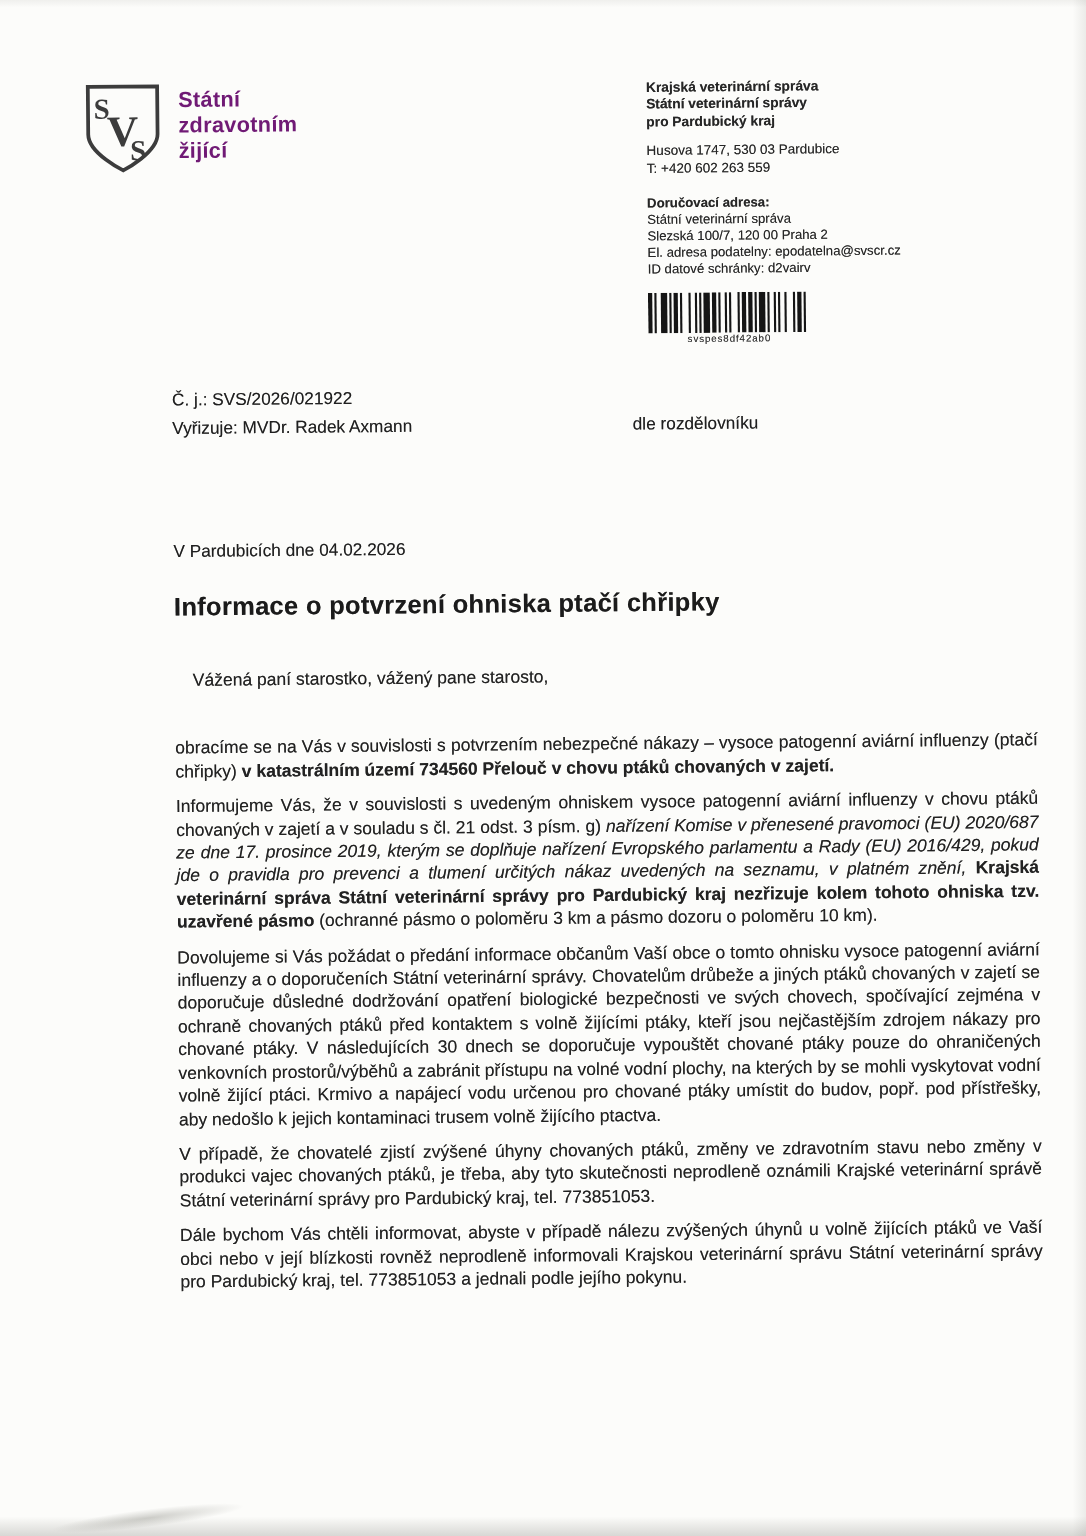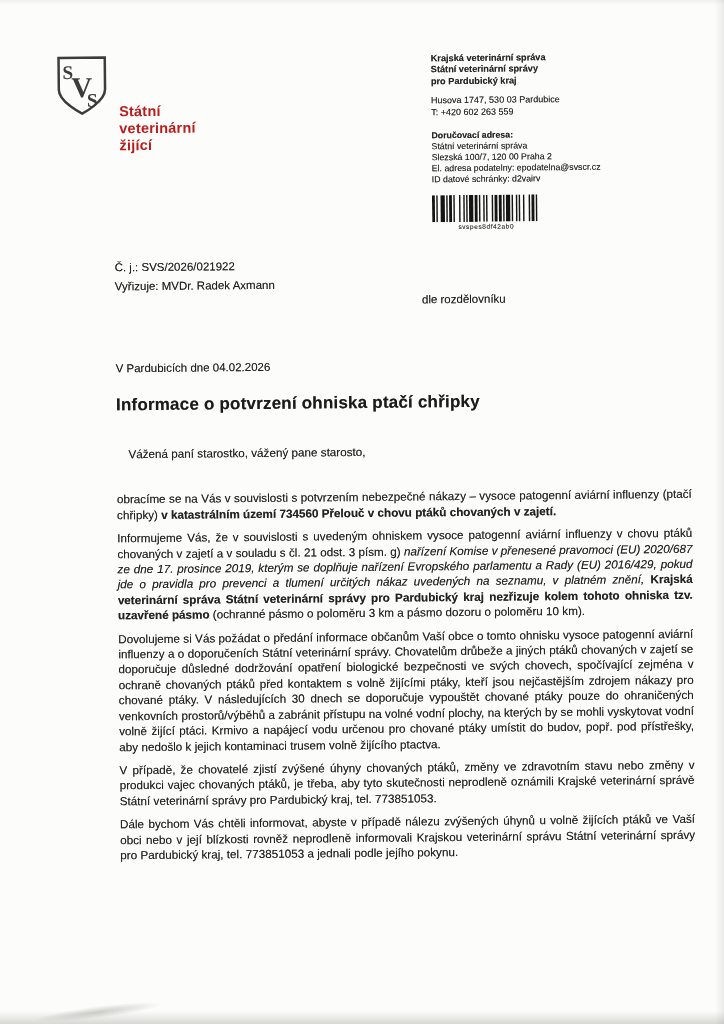--- a/index.html
+++ b/index.html
@@ -15,36 +15,36 @@
   .tilt {
     position:absolute; inset:0;
     transform:rotate(-0.55deg); transform-origin:50% 50%;
   }
   .soft { text-shadow:0 0 0.35px rgba(30,30,30,0.55); }
 
   
   .logo-block { position:absolute; left:60px; top:52px; display:flex; gap:11px; }
   .logo-text {
     padding-top:5px; font-size:14.5px; line-height:17px;
-    font-weight:700; color:#b91c1c; letter-spacing:0.2px;margin-top:44px;
+    font-weight:700; color:#701a75; letter-spacing:0.2px;
   }
 
   
   .addr-block { position:absolute; left:435px; top:54px; width:240px; color:#262626; }
   .addr-block .b { font-weight:700; }
   .office-lines { font-size:9.2px; line-height:11.4px; }
   .contact-lines { margin-top:8px; font-size:9px; line-height:11.4px; }
   .delivery { margin-top:12px; font-size:8.8px; line-height:11px; }
   .barcode { margin-top:10px; width:112px; }
   .barcode-bars { display:block; }
   .barcode-text { font-size:6.5px; letter-spacing:0.6px; text-align:center; width:108px; color:#333; margin-top:1px; }
 
   
   .ref-block { position:absolute; left:117px; top:256px; font-size:11.5px; line-height:18.5px; }
-  .distribution { position:absolute; left:424px; top:294px; font-size:11.5px; }
+  .distribution { position:absolute; left:424px; top:278px; font-size:11.5px; }
   .place-date { position:absolute; left:117px; top:360px; font-size:11.5px; }
 
   
   .title {
     position:absolute; left:117px; top:393px;
     font-size:17px; font-weight:700; letter-spacing:0.2px; color:#1b1b1b;
   }
   .body-text {
     position:absolute; left:117px; top:444px; width:575px;
     font-size:11.7px; line-height:15.4px; text-align:justify; color:#222;
@@ -81,21 +81,21 @@
 
     <div class="logo-block">
       <svg width="52" height="62" viewBox="0 0 54 64">
         <path d="M3 3 H51 V36 C51 49 27 61 27 61 C27 61 3 49 3 36 Z" fill="none" stroke="#3c3c3c" stroke-width="2.6"></path>
         <text x="7" y="25" font-size="20" font-family="Liberation Serif, serif" font-weight="bold" fill="#3c3c3c">S</text>
         <text x="16" y="44" font-size="30" font-family="Liberation Serif, serif" font-weight="bold" fill="#3c3c3c">V</text>
         <text x="32" y="54" font-size="20" font-family="Liberation Serif, serif" font-weight="bold" fill="#3c3c3c">S</text>
       </svg>
       <div class="logo-text">
         <div>Státní</div>
-        <div>veterinární</div>
+        <div>zdravotním</div>
         <div>žijící</div>
       </div>
     </div>
 
     <div class="addr-block soft">
       <div class="office-lines">
         <div class="b">Krajská veterinární správa</div>
         <div class="b">Státní veterinární správy</div>
         <div class="b">pro Pardubický kraj</div>
       </div>

